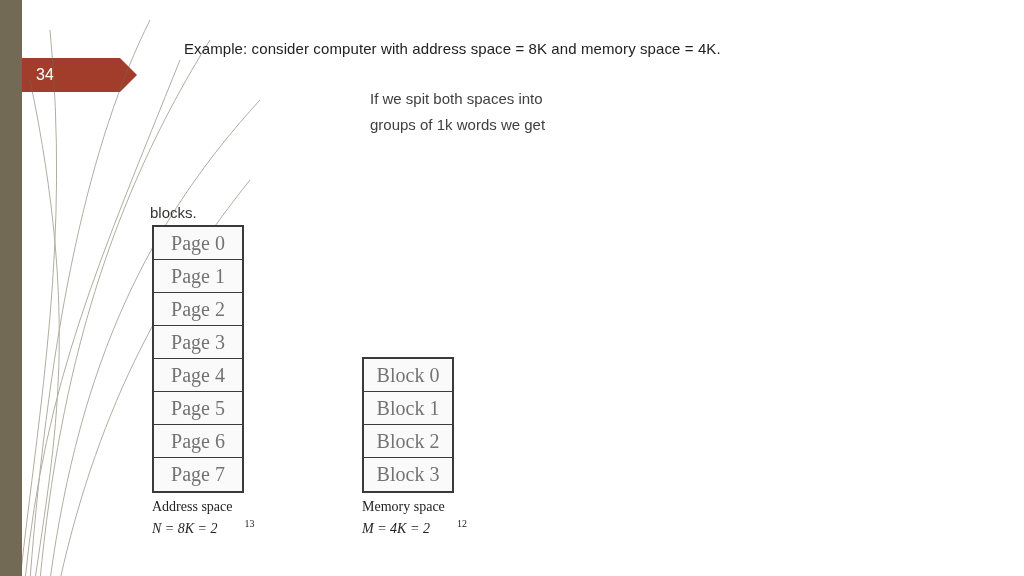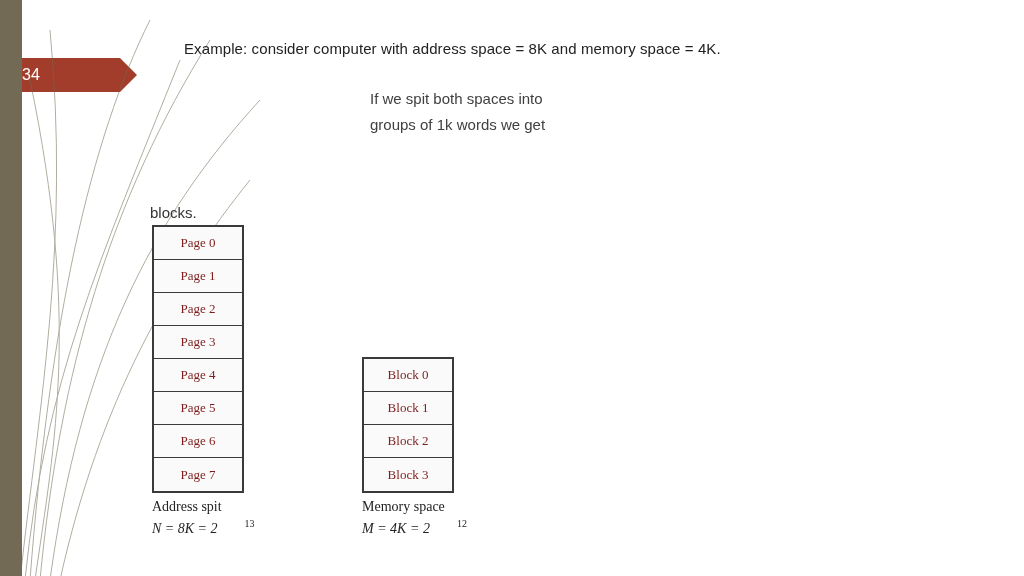--- a/index.html
+++ b/index.html
@@ -22,20 +22,21 @@
       position: absolute;
       left: 22px;
       top: 58px;
       width: 98px;
       height: 34px;
       background: #a33d2b;
       color: #ffffff;
       font-size: 16px;
       display: flex;
       align-items: center;
+      padding-left: 14px;
     }
     .slide-tag::after {
       content: "";
       position: absolute;
       right: -17px;
       top: 0;
       width: 0; height: 0;
       border-top: 17px solid transparent;
       border-bottom: 17px solid transparent;
       border-left: 17px solid #a33d2b;
@@ -78,25 +79,25 @@
       left: 152px;
       top: 225px;
       border: 2px solid #3a3a3a;
       background: #fafafa;
     }
     .page-table .cell, .block-table .cell {
       width: 88px;
       height: 33px;
       border-bottom: 1.5px solid #3a3a3a;
       font-family: "Times New Roman", serif;
-      font-size: 13px;
+      font-size: 20px;
       display: flex;
       align-items: center;
       justify-content: center;
-      color: #7f1d1d;
+      color: #737373;
     }
     .page-table .cell:last-child, .block-table .cell:last-child { border-bottom: none; }
     .block-table {
       position: absolute;
       left: 362px;
       top: 357px;
       border: 2px solid #3a3a3a;
       background: #fafafa;
       text-align: right;
     }
@@ -153,21 +154,21 @@
 </div>
 
 <div class="block-table">
   <div class="cell">Block 0</div>
   <div class="cell">Block 1</div>
   <div class="cell">Block 2</div>
   <div class="cell">Block 3</div>
 </div>
 
 <div class="caption addr">
-  <div>Address spit</div>
+  <div>Address space</div>
   <div>
     <span><i>N = 8K = 2</i></span><span class="sup">13</span>
   </div>
 </div>
 
 <div class="caption mem">
   <div>Memory space</div>
   <div>
     <span><i>M = 4K = 2</i></span><span class="sup">12</span>
   </div>

